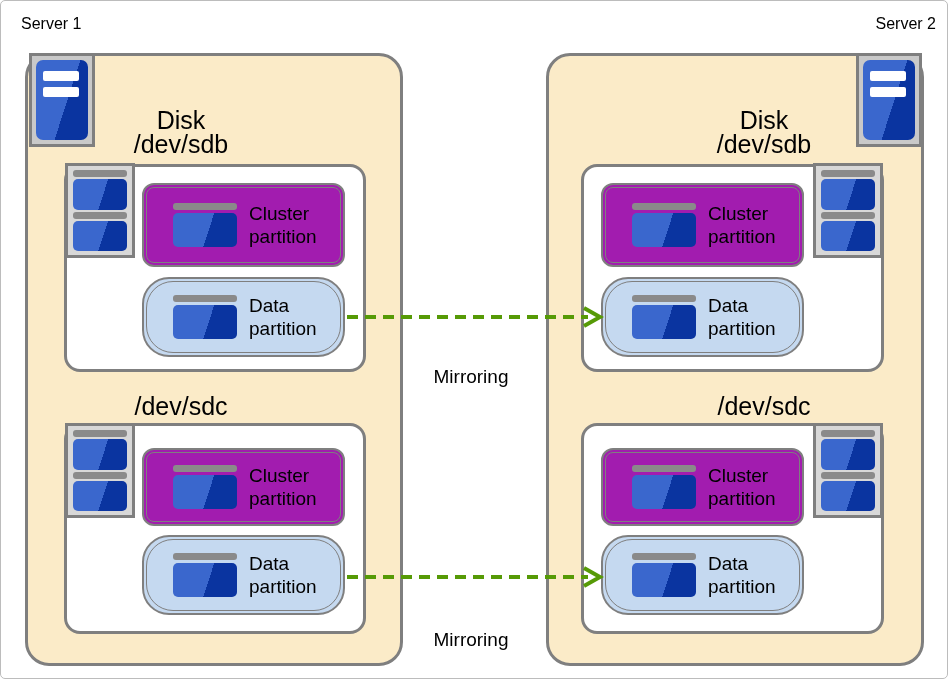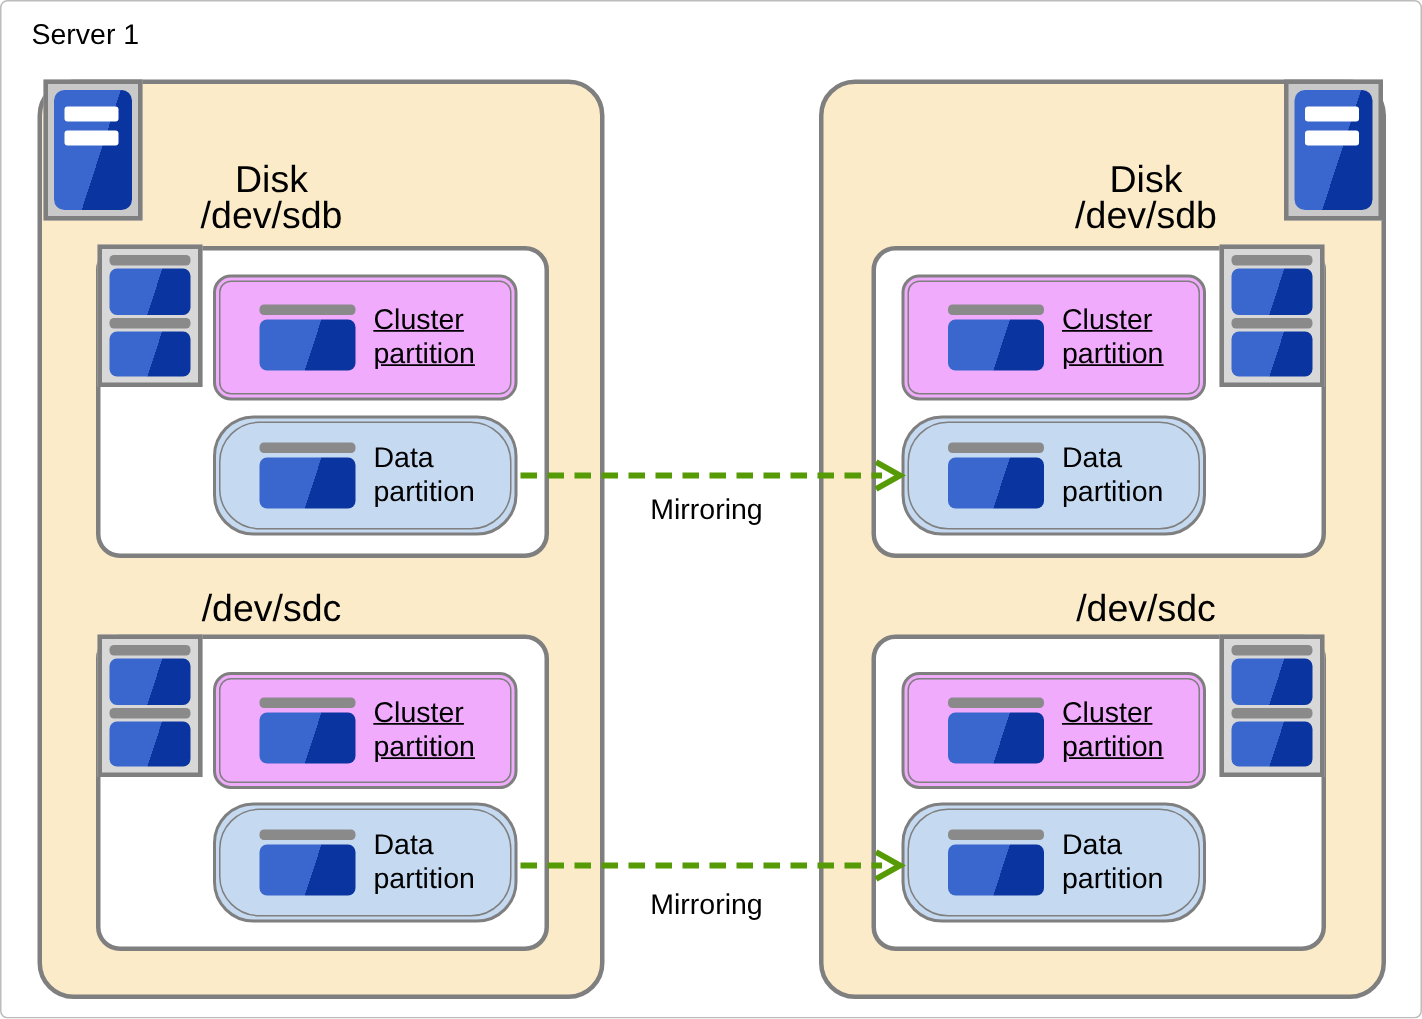--- a/index.html
+++ b/index.html
@@ -2,55 +2,56 @@
 <html><head>
 <meta charset="utf-8">
 <style>
   html,body{margin:0;padding:0;background:#fff;}
   #canvas{
     position:relative;width:948px;height:679px;box-sizing:border-box;
     background:#fff;border:1px solid #bcbcbc;border-radius:5px;overflow:hidden;
     font-family:"Liberation Sans",sans-serif;color:#000;
   }
   .abs{position:absolute;box-sizing:border-box;}
-  .server-label{font-size:19px;line-height:22px;}
+  .server-label{font-size:16px;line-height:22px;}
   .server-box{background:#fbebc8;border:3px solid #7f7f7f;border-radius:24px;}
   .disk-container{background:#ffffff;border:3px solid #7f7f7f;border-radius:16px;}
   .disk-title{font-size:25px;line-height:24px;text-align:center;}
   
   .server-icon-frame{background:#c9c9c9;border:3px solid #7f7f7f;padding:4px;}
   .tower{position:relative;width:52px;height:80px;border-radius:7px;
          background:linear-gradient(108deg,#3a67cd 57%,#0a34a0 57%);}
   .tower .tbar{position:absolute;left:7px;width:36px;height:10px;background:#fff;border-radius:2px;}
   .tower .tbar.b1{top:11px;} .tower .tbar.b2{top:27px;}
   
   .disk-icon-frame{background:#d8d8d8;border:3px solid #7f7f7f;padding:4px 5px;
                    display:flex;flex-direction:column;gap:2px;}
   .disk-icon-frame .dbar{height:7px;background:#8a8a8a;border-radius:3px;flex:0 0 auto;}
   .disk-icon-frame .dblue{flex:1 1 auto;border-radius:5px;
                    background:linear-gradient(108deg,#3a67cd 55%,#0a34a0 55%);}
   
   .partition{border:2.5px solid #7f7f7f;border-radius:12px;padding:2px;width:203px;}
   .partition-inner{border:1.5px solid #7f7f7f;border-radius:8px;height:100%;box-sizing:border-box;
                    display:flex;align-items:center;padding-left:26px;}
-  .fill-cream,.fill-cream .partition-inner{background-color:#f0abfc;text-decoration:underline;}
+  .fill-cream,.fill-cream .partition-inner{background-color:#a21caf;}
   .fill-blue,.fill-blue .partition-inner{background-color:#c5d9f0;border-radius:27px;}
   .part-icon{width:64px;flex:0 0 auto;}
   .part-icon .pbar{height:7px;width:64px;background:#8a8a8a;border-radius:3px;margin-bottom:3px;}
   .part-icon .pblue{height:34px;width:64px;border-radius:5px;
                    background:linear-gradient(108deg,#3a67cd 55%,#0a34a0 55%);}
   .part-label{margin-left:12px;font-size:19px;line-height:23px;width:96px;}
-  .mirror-label{font-size:19px;line-height:22px;text-align:center;}
+  .mirror-label{font-size:19px;line-height:22px;text-align:center;margin-top:36px;}
 </style>
 </head>
 <body>
 
 <div id="canvas">
 
   <div class="abs server-label" style="left:20px;top:12px;">Server 1</div>
+  <div class="abs server-label" style="left:795px;top:12px;width:140px;text-align:right;">Server 2</div>
 
   <div class="abs server-box" style="left:24px;top:52px;width:378px;height:613px;"></div>
   <div class="abs server-box" style="left:545px;top:52px;width:378px;height:613px;"></div>
 
   <div class="abs server-icon-frame" style="left:28px;top:52px;width:66px;height:94px;">
     <div class="tower">
         <div class="tbar b1"></div>
         <div class="tbar b2"></div>
       </div>
   </div>

